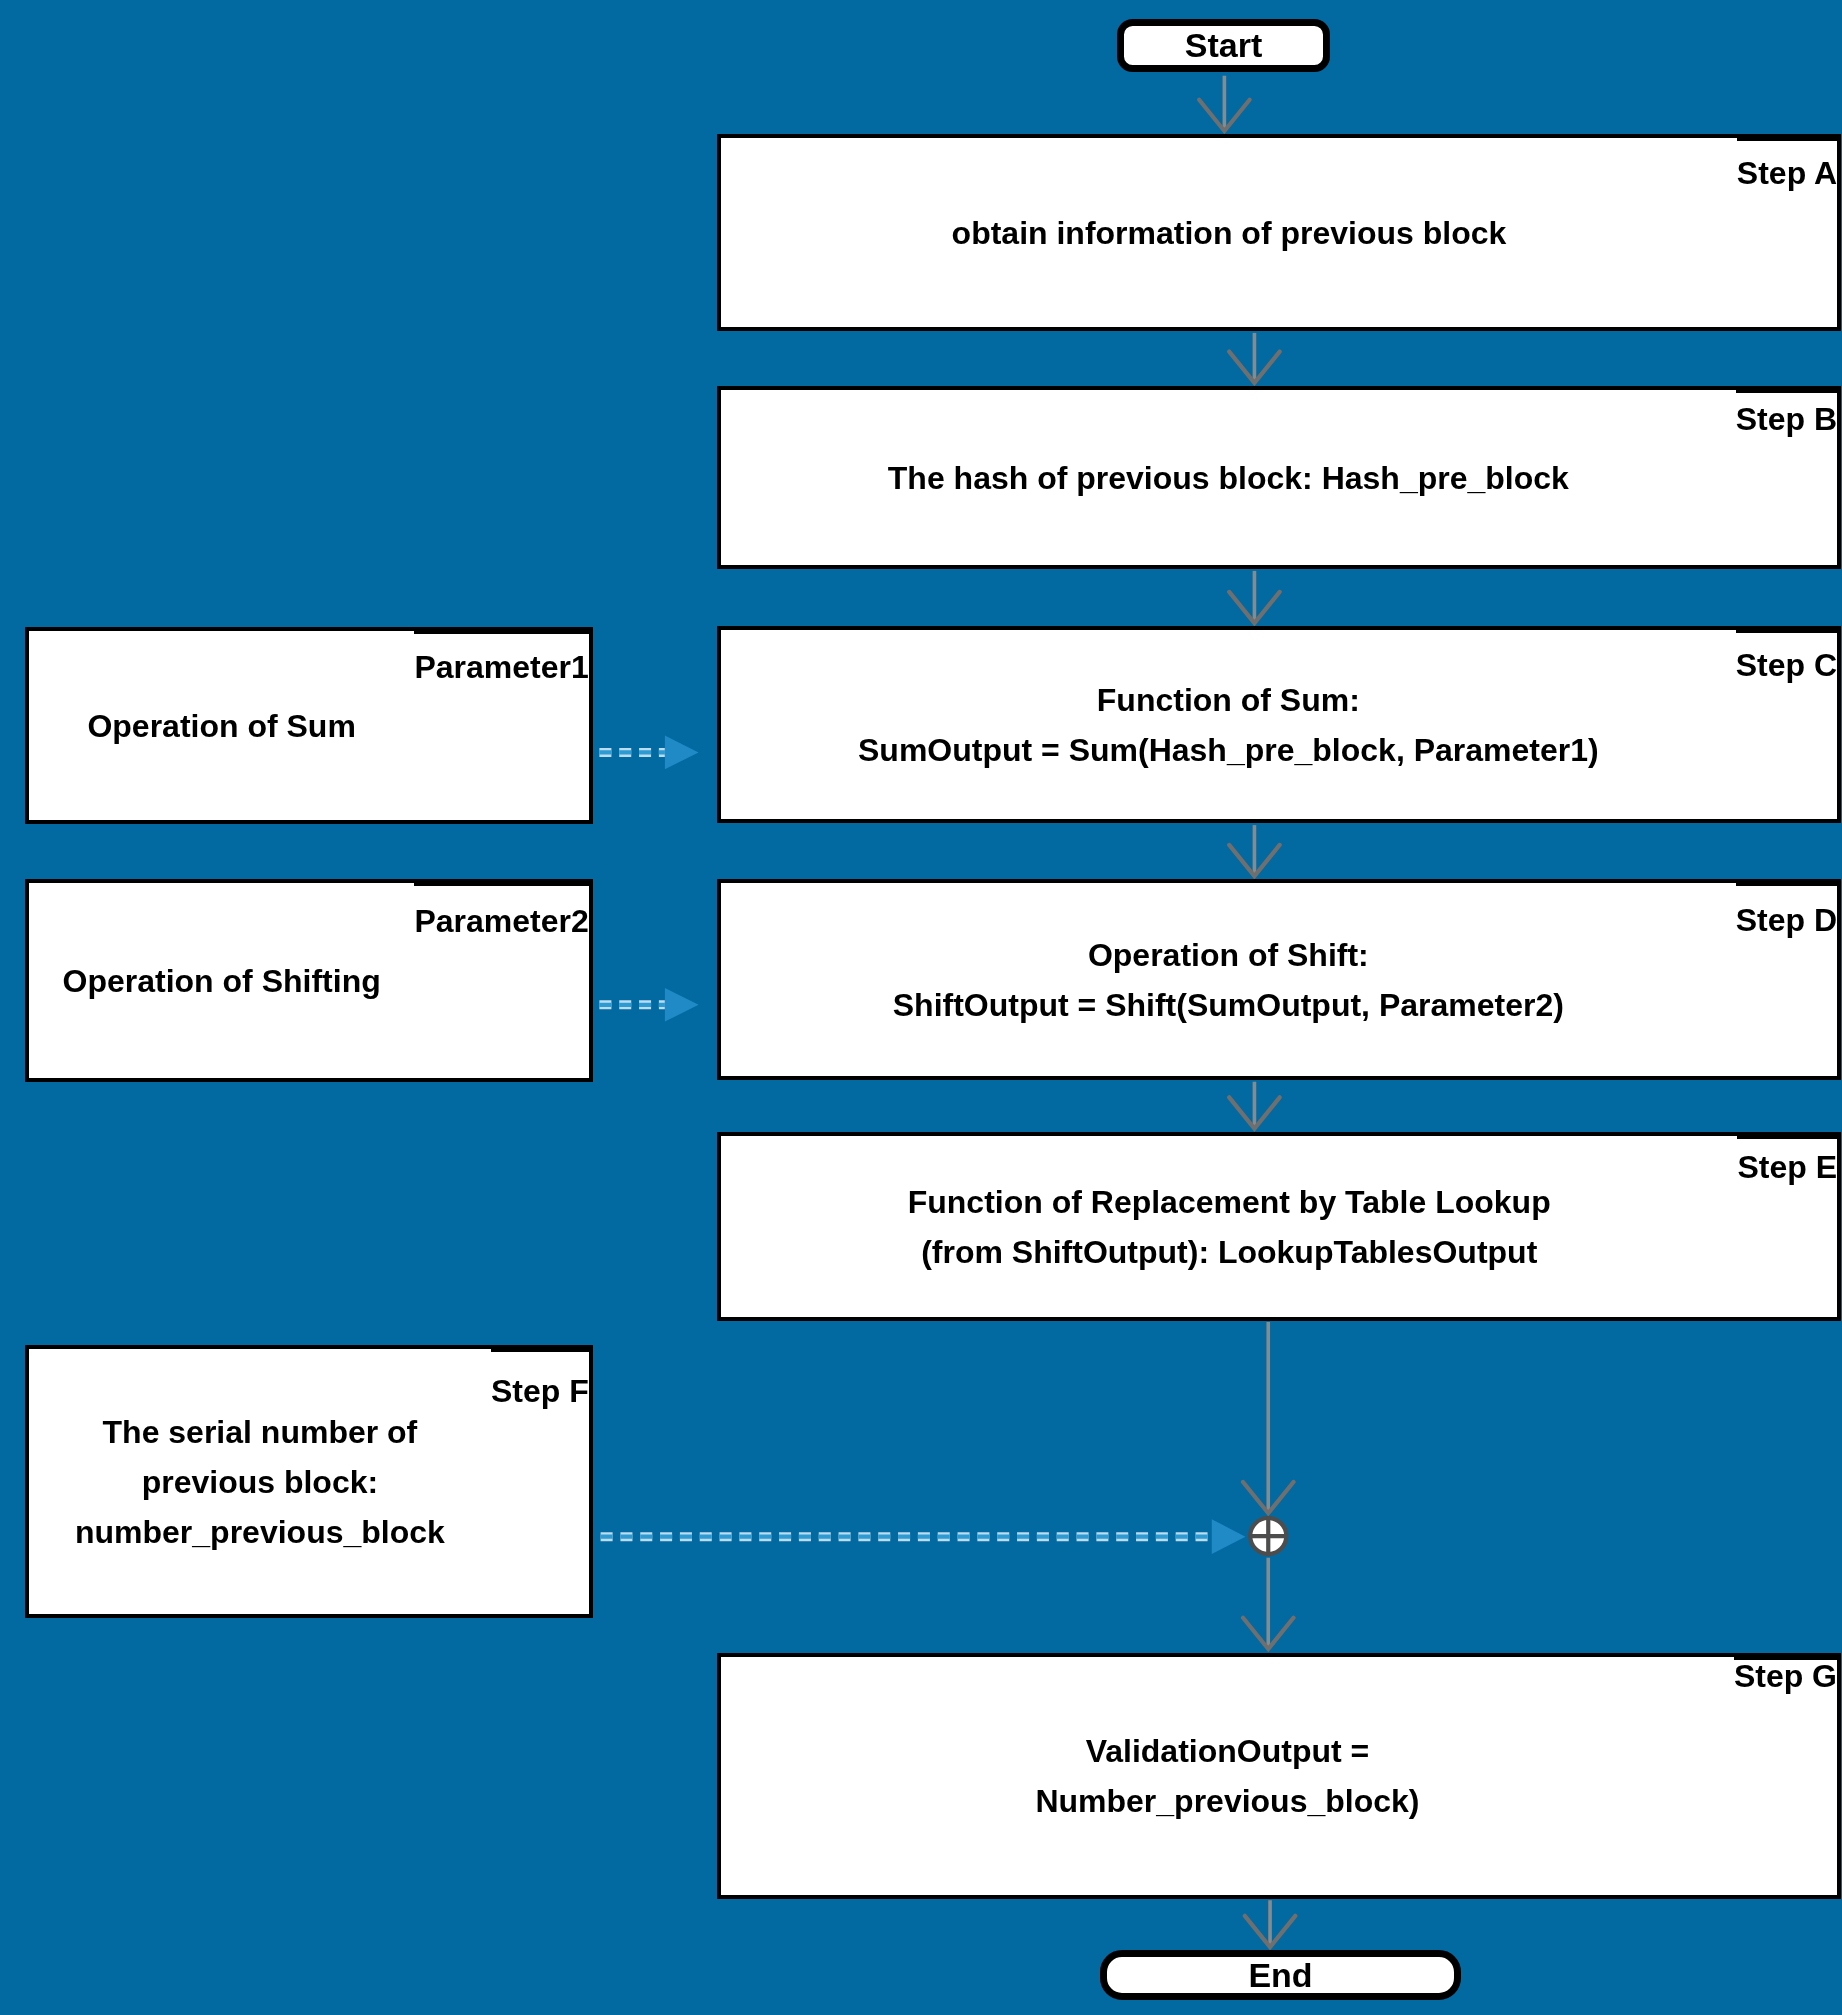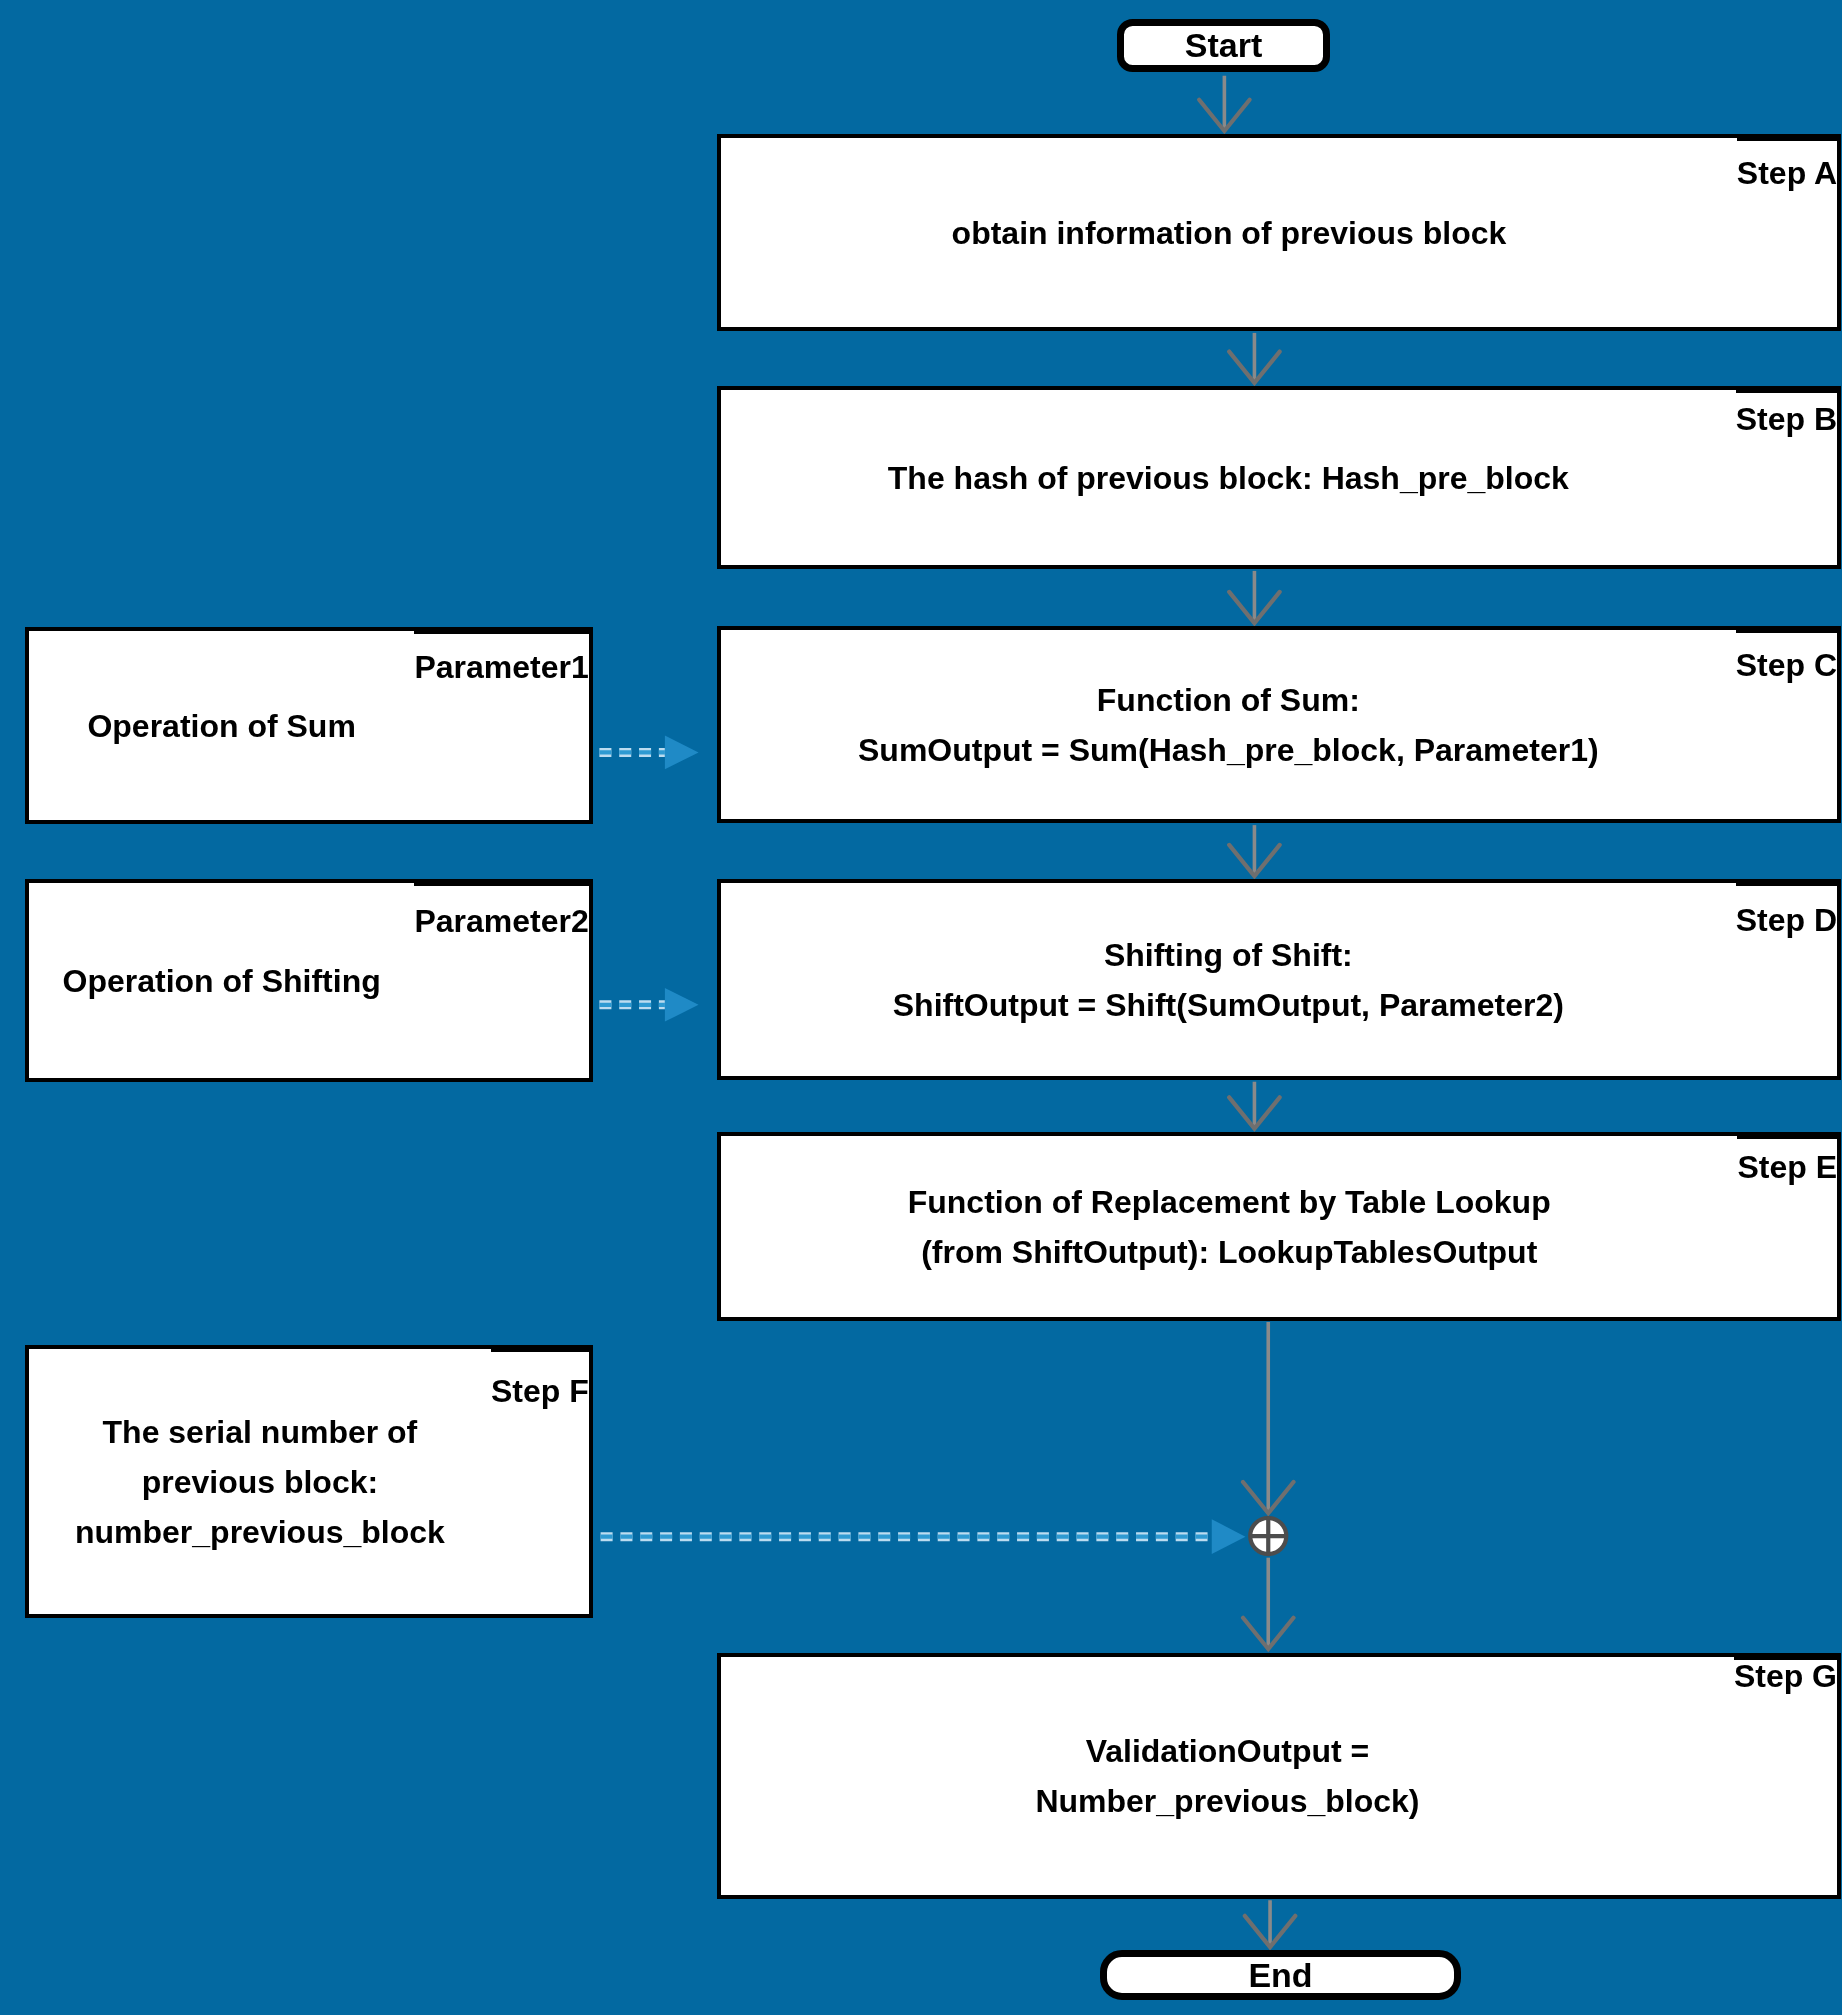--- a/index.html
+++ b/index.html
@@ -129,21 +129,21 @@
   <div class="box" style="left:700px;top:626px;width:1124px;height:197px;">
     <div class="content">
       <div class="line">Function of Sum:</div>
       <div class="line">SumOutput = Sum(Hash_pre_block, Parameter1)</div>
     </div>
     <div class="label" style="height:67px;">Step C</div>
   </div>
 
   <div class="box" style="left:700px;top:879px;width:1124px;height:201px;">
     <div class="content">
-      <div class="line">Shifting of Shift:</div>
+      <div class="line">Operation of Shift:</div>
       <div class="line">ShiftOutput = Shift(SumOutput, Parameter2)</div>
     </div>
     <div class="label" style="height:72px;">Step D</div>
   </div>
 
   <div class="box" style="left:700px;top:1132px;width:1124px;height:189px;">
     <div class="content">
       <div class="line">Function of Replacement by Table Lookup</div>
       <div class="line">(from ShiftOutput): LookupTablesOutput</div>
     </div>

